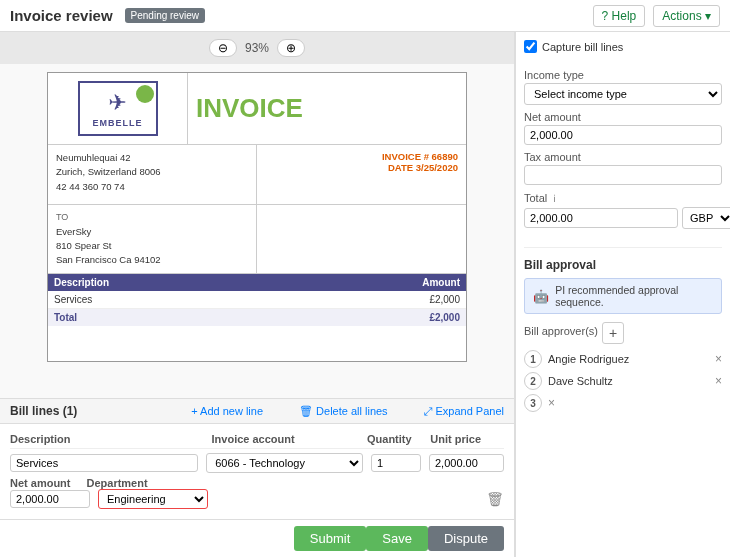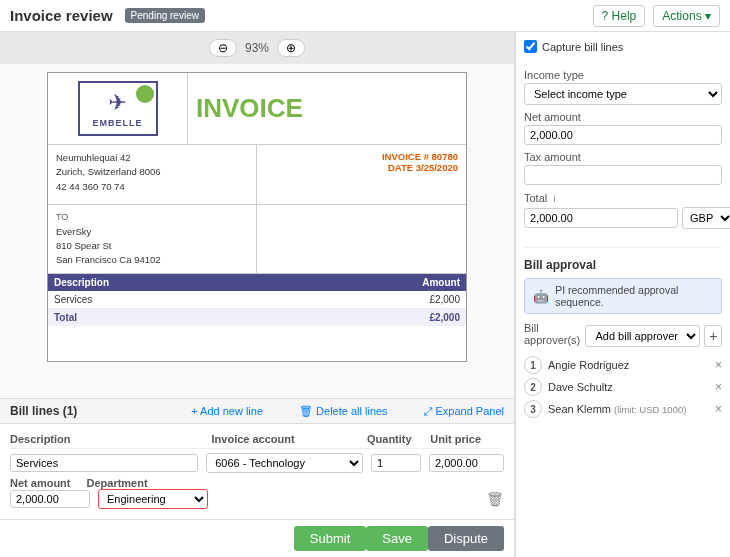--- a/index.html
+++ b/index.html
@@ -170,21 +170,21 @@
               </div>
             </div>
 
             <div class="invoice-address-row">
               <div class="invoice-from">
                 Neumuhlequai 42<br>Zurich, Switzerland 8006<br>42 44 360 70 74
               </div>
               <div class="invoice-meta">
                 <div class="invoice-num">
                   <span>INVOICE #</span>
-                  <span>80780</span>
+                  <span>66890</span>
                 </div>
                 <div class="invoice-date">
                   <span>DATE</span>
                   <span>3/25/2020</span>
                 </div>
               </div>
             </div>
 
             <div class="invoice-to-row">
               <div class="invoice-to">
@@ -314,44 +314,37 @@
     <hr class="divider">
 
     <div class="bill-approval">
       <div class="approval-header">Bill approval</div>
       <div class="approval-info">
         <span class="approval-info-icon">🤖</span>
         <span>PI recommended approval sequence.</span>
       </div>
       <div class="approver-add-row">
         <span class="approver-label">Bill approver(s)</span>
-        <select class="approver-add-select">
-          <option>Add bill approver</option>
-        </select>
         <button class="approver-add-btn">
           <span>+</span>
         </button>
       </div>
 
       <div class="approver-list">
         <div class="approver-item">
           <div class="approver-num">1</div>
           <span class="approver-name">Angie Rodriguez</span>
           <span class="approver-remove">×</span>
         </div>
         <div class="approver-item">
           <div class="approver-num">2</div>
           <span class="approver-name">Dave Schultz</span>
           <span class="approver-remove">×</span>
         </div>
         <div class="approver-item">
           <div class="approver-num">3</div>
-          <span class="approver-name">
-            <span>Sean Klemm</span>
-            <span class="approver-limit">(limit: USD 1000)</span>
-          </span>
           <span class="approver-remove">×</span>
         </div>
       </div>
     </div>
   </div>
 
 </div>
 
 </body></html>

